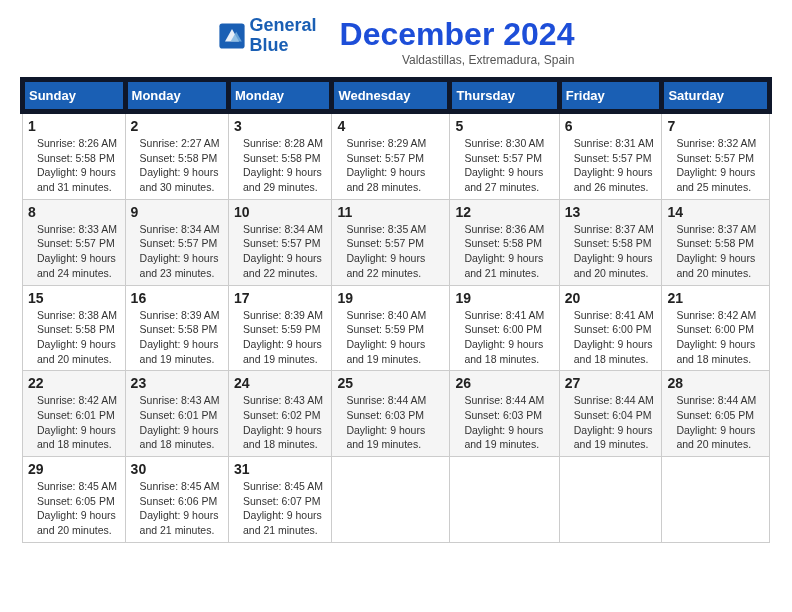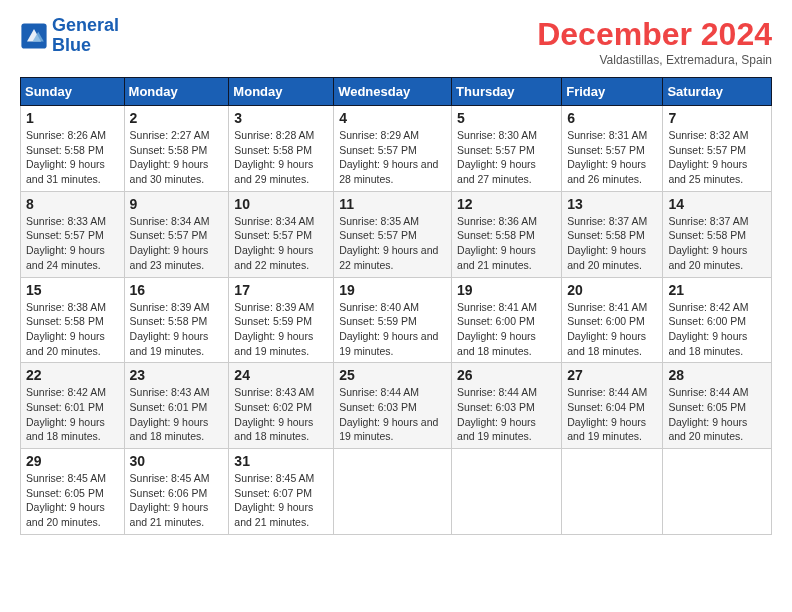--- a/index.html
+++ b/index.html
@@ -5,21 +5,21 @@
     * { box-sizing: border-box; margin: 0; padding: 0; }
     body {
       font-family: Arial, sans-serif;
       background: #fff;
       width: 792px;
       min-height: 612px;
       padding: 16px 20px;
     }
     .header-area {
       display: flex;
-      justify-content: space-between;
+      justify-content: center;
       align-items: flex-start;
       margin-bottom: 10px;
     }
     .logo {
       display: flex;
       align-items: center;
       gap: 4px;
     }
     .logo-text {
       font-size: 18px;
@@ -33,40 +33,40 @@
     .logo-icon {
       width: 28px;
       height: 28px;
     }
     .title-area {
       text-align: right;
     }
     .month-title {
       font-size: 32px;
       font-weight: bold;
-      color: #ef4444;
+      color: #1d4ed8;
       margin-left: 23px;
     }
     .location-title {
       font-size: 12px;
       color: #555;
     }
     .calendar-table {
       width: 100%;
       border-collapse: collapse;
       font-size: 11px;
     }
     .calendar-table thead tr th {
       background-color: #1a5fb4;
       color: #fff;
       padding: 6px 4px;
       font-size: 13px;
       font-weight: bold;
       text-align: left;
-      border: 1px solid #0f172a;
+      border: 5px solid #0f172a;
     }
     .calendar-table tbody tr td {
       border: 1px solid #ccc;
       vertical-align: top;
       padding: 4px 5px;
       min-height: 70px;
       height: 80px;
       background: #fff;
     }
     .calendar-table tbody tr:nth-child(even) td {
@@ -76,20 +76,21 @@
       font-size: 14px;
       font-weight: bold;
       color: #222;
       display: block;
       margin-bottom: 2px;
     }
     .day-info {
       font-size: 10.5px;
       color: #333;
       line-height: 1.4;
+      margin-left: 9px;
     }
     .empty-cell {
       background: #fff !important;
     }
   </style>
 </head>
 <body>
 
 <div class="header-area">
   <div class="logo">

